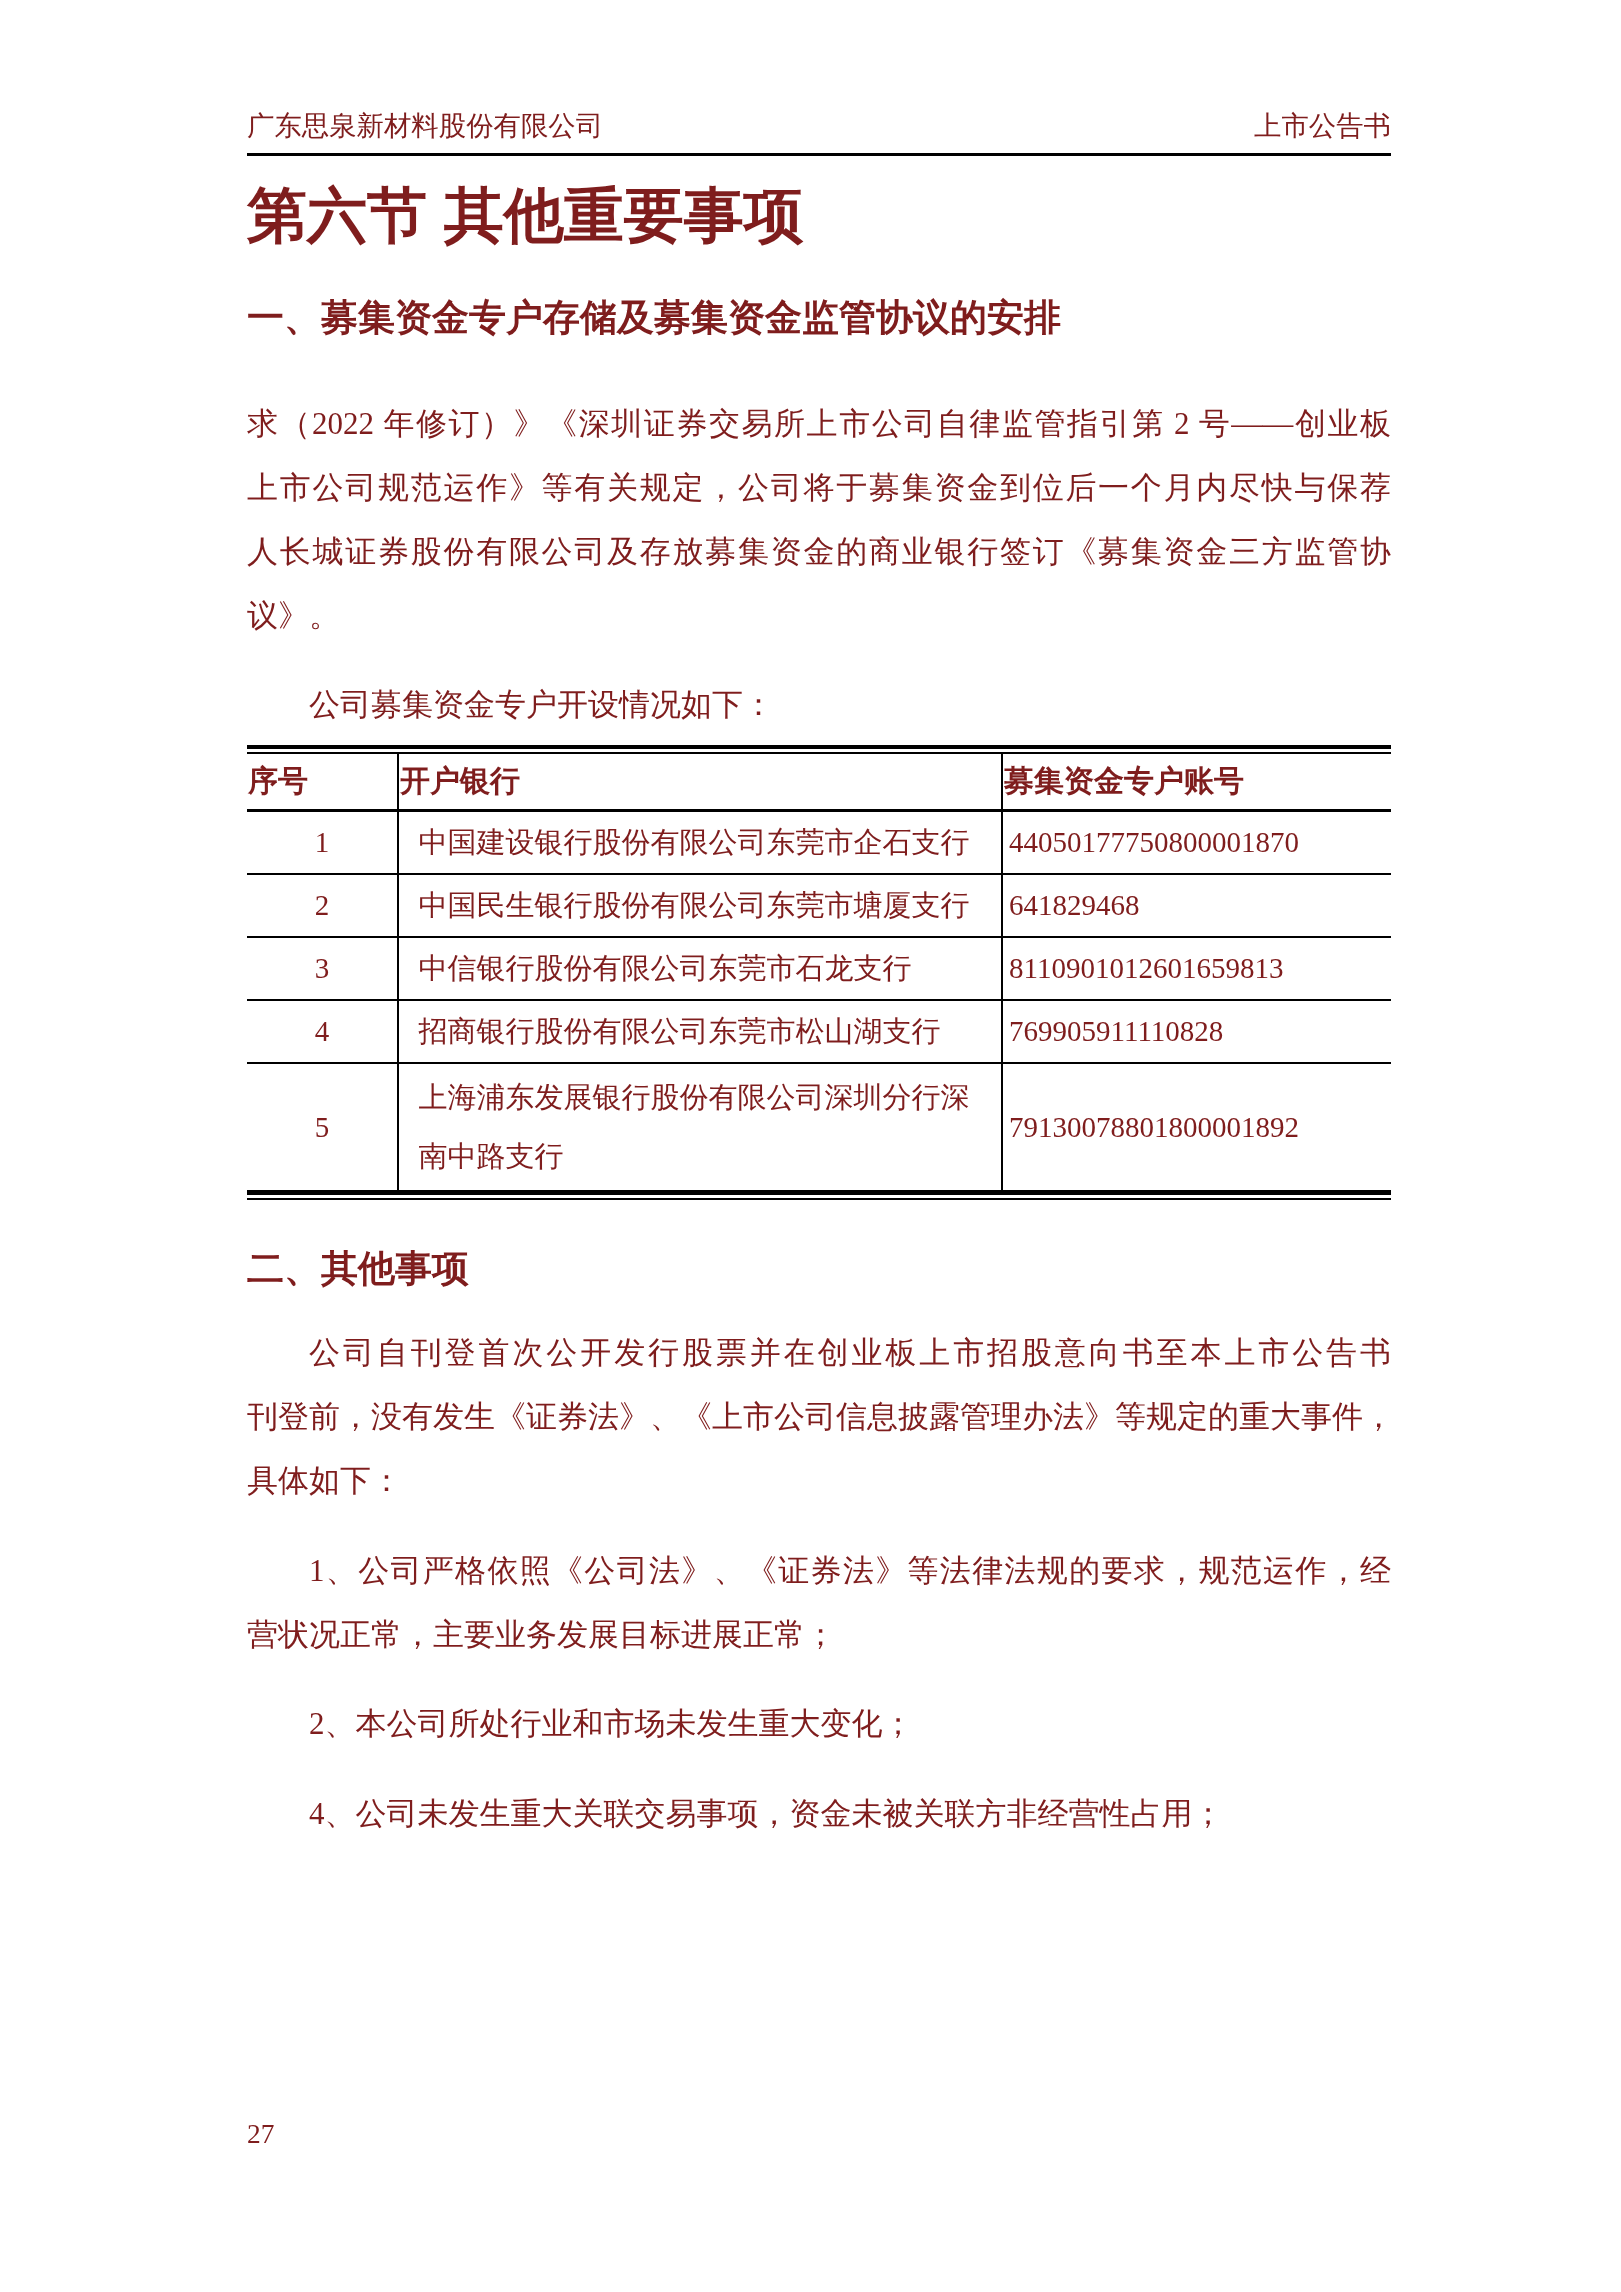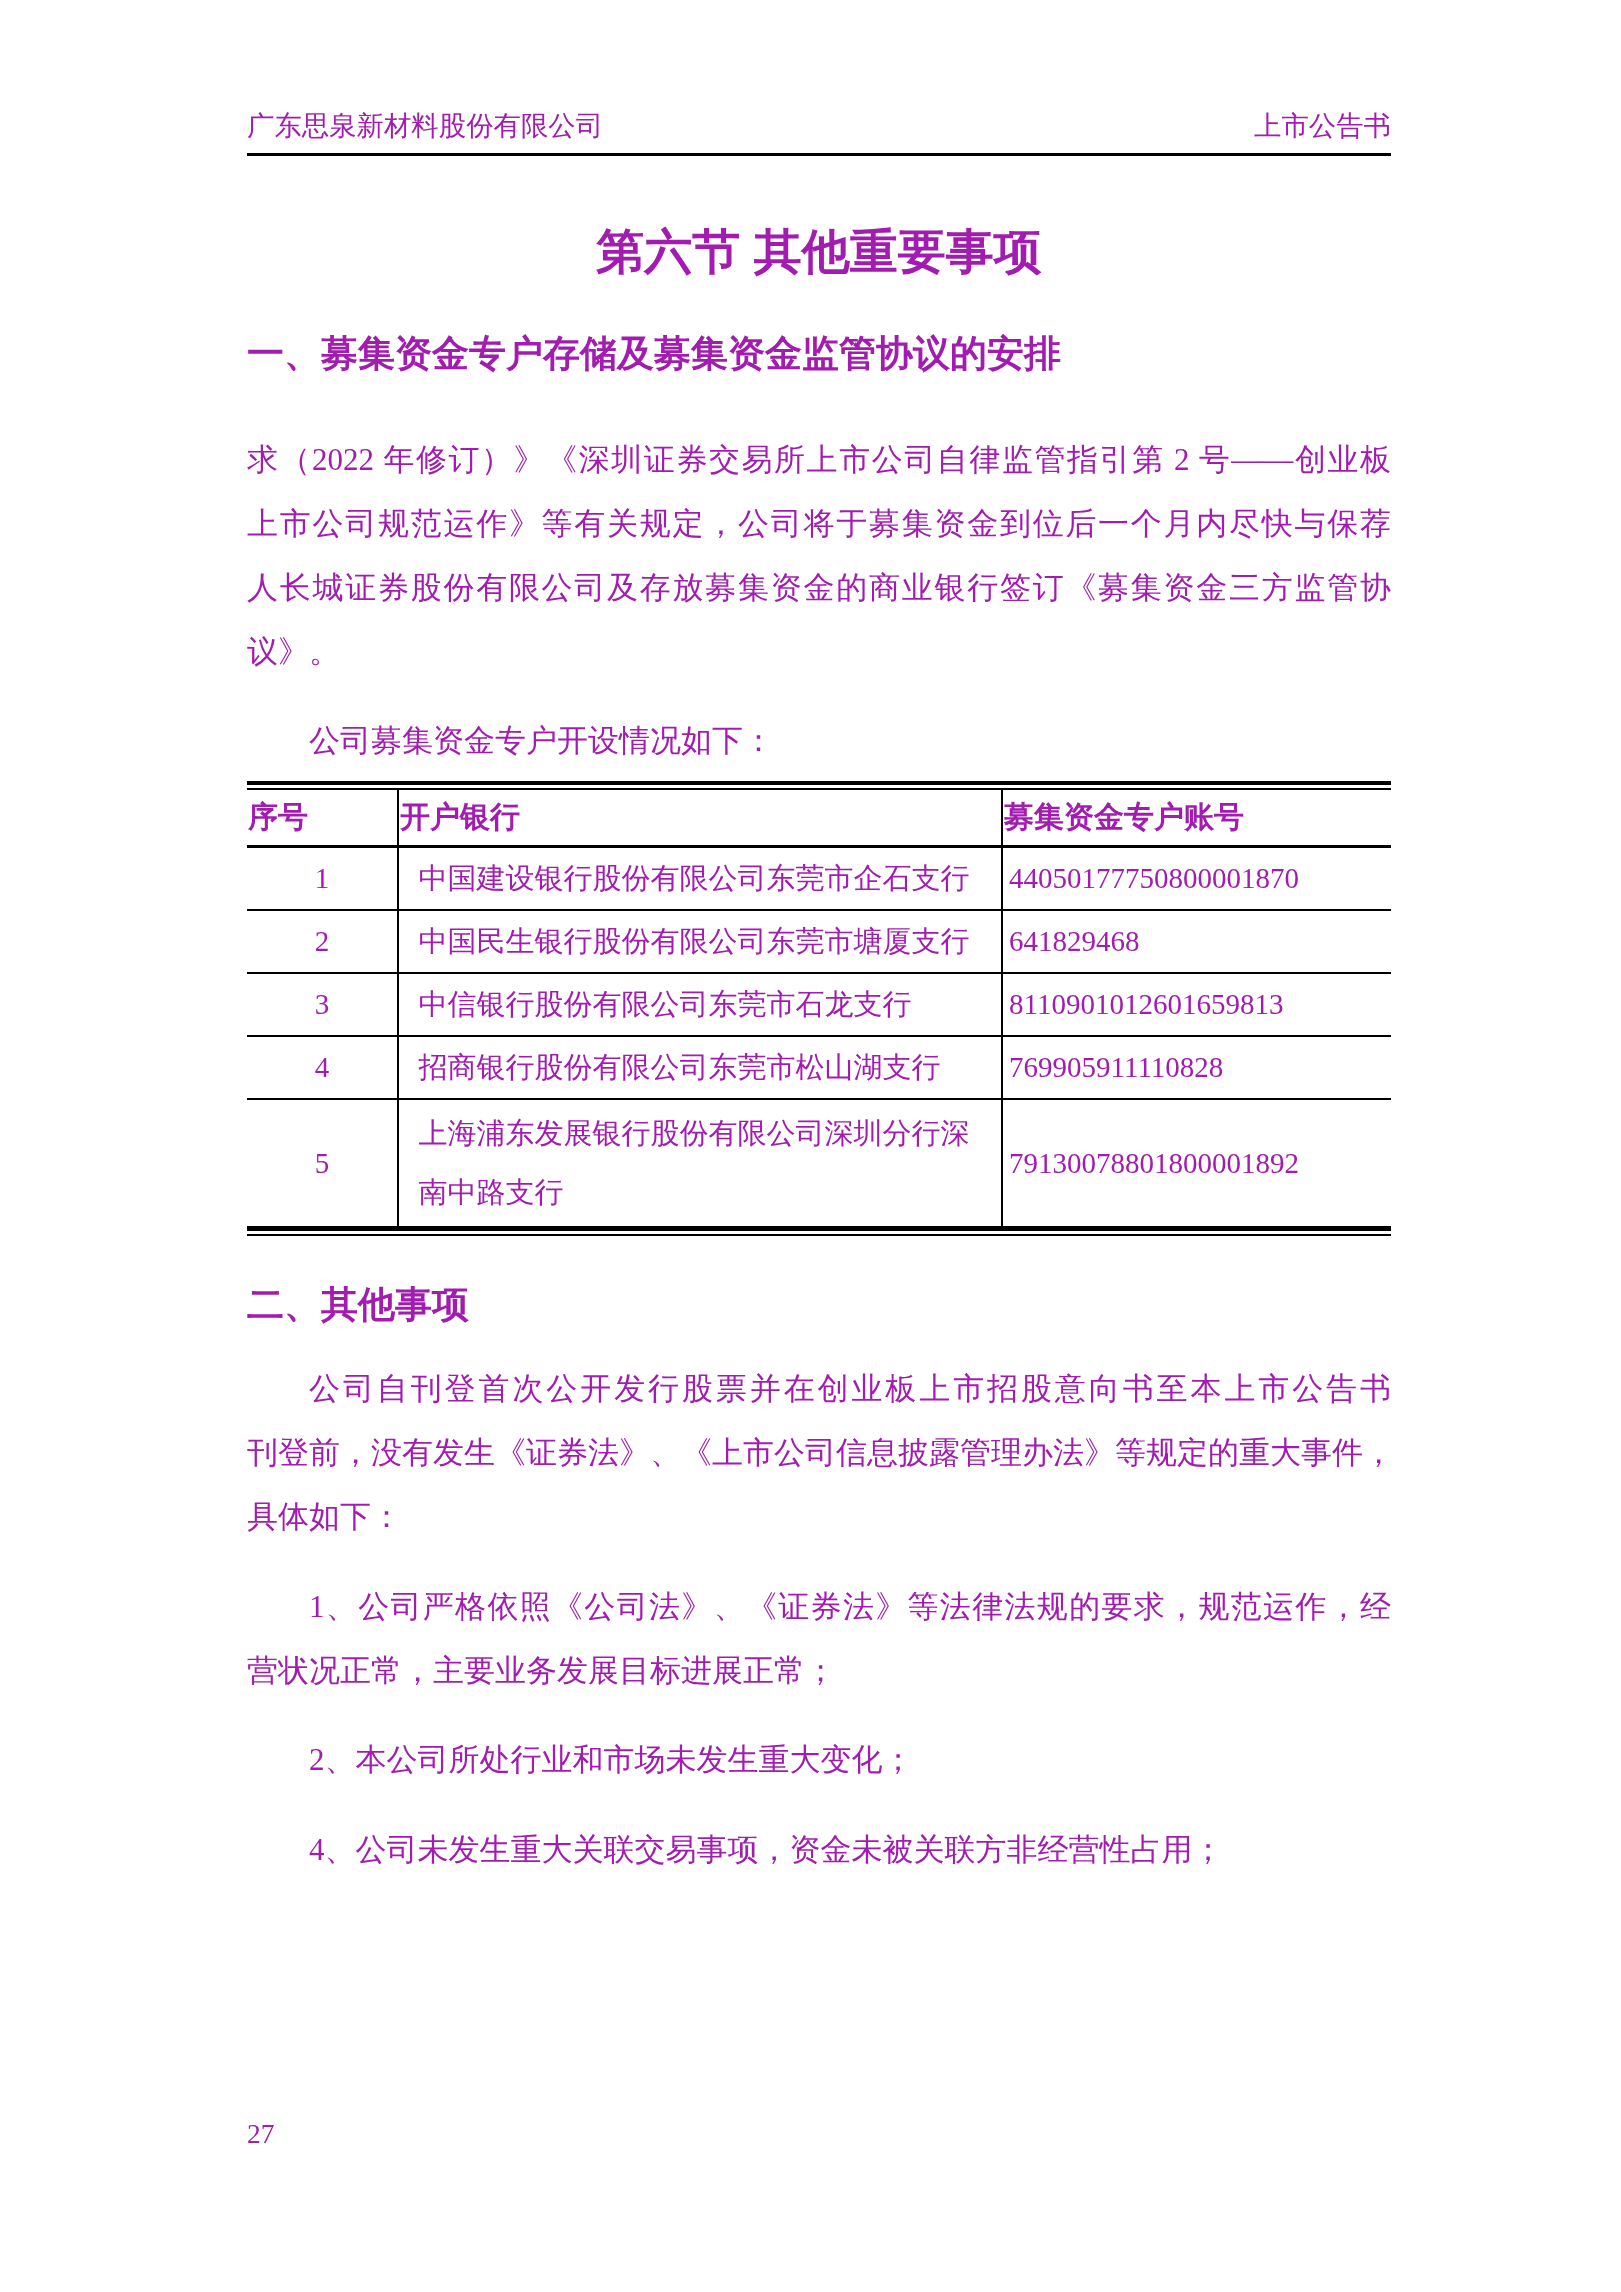--- a/index.html
+++ b/index.html
@@ -1,38 +1,37 @@
 <!DOCTYPE html>
 <html><head>
 <meta charset="utf-8">
 <style>
   html,body { margin:0; padding:0; background:#ffffff; }
   .page {
     position:relative;
     width:1621px; height:2293px;
     background:#ffffff;
-    color:#a21caf;
+    color:#7f1d1d;
     font-family:"Liberation Serif","DejaVu Serif",serif;
     overflow:hidden;
   }
   .content { margin-left:247px; margin-right:230px; }
 
   
   .doc-header {
     display:flex; justify-content:space-between; align-items:flex-end;
     padding-top:110px; padding-bottom:9.8px;
     border-bottom:3.9px solid #000;
     font-size:27.4px; line-height:33px;
   }
 
   .doc-title {
-    margin:68px 0 0 0;
+    margin:32px 0 0 0;
     font-family:"Liberation Sans","DejaVu Sans",sans-serif;
-    font-weight:bold; font-size:48px; line-height:55px;
-    text-align:center;
+    font-weight:bold; font-size:60px; line-height:55px;
   }
 
   .sec-heading {
     margin:51px 0 0 0;
     font-family:"Liberation Sans","DejaVu Sans",sans-serif;
     font-weight:bold; font-size:37px; line-height:47px;
   }
   .sec-heading.s2 { margin-top:45px; }
 
   .para { margin:51px 0 0 0; font-size:31px; }

